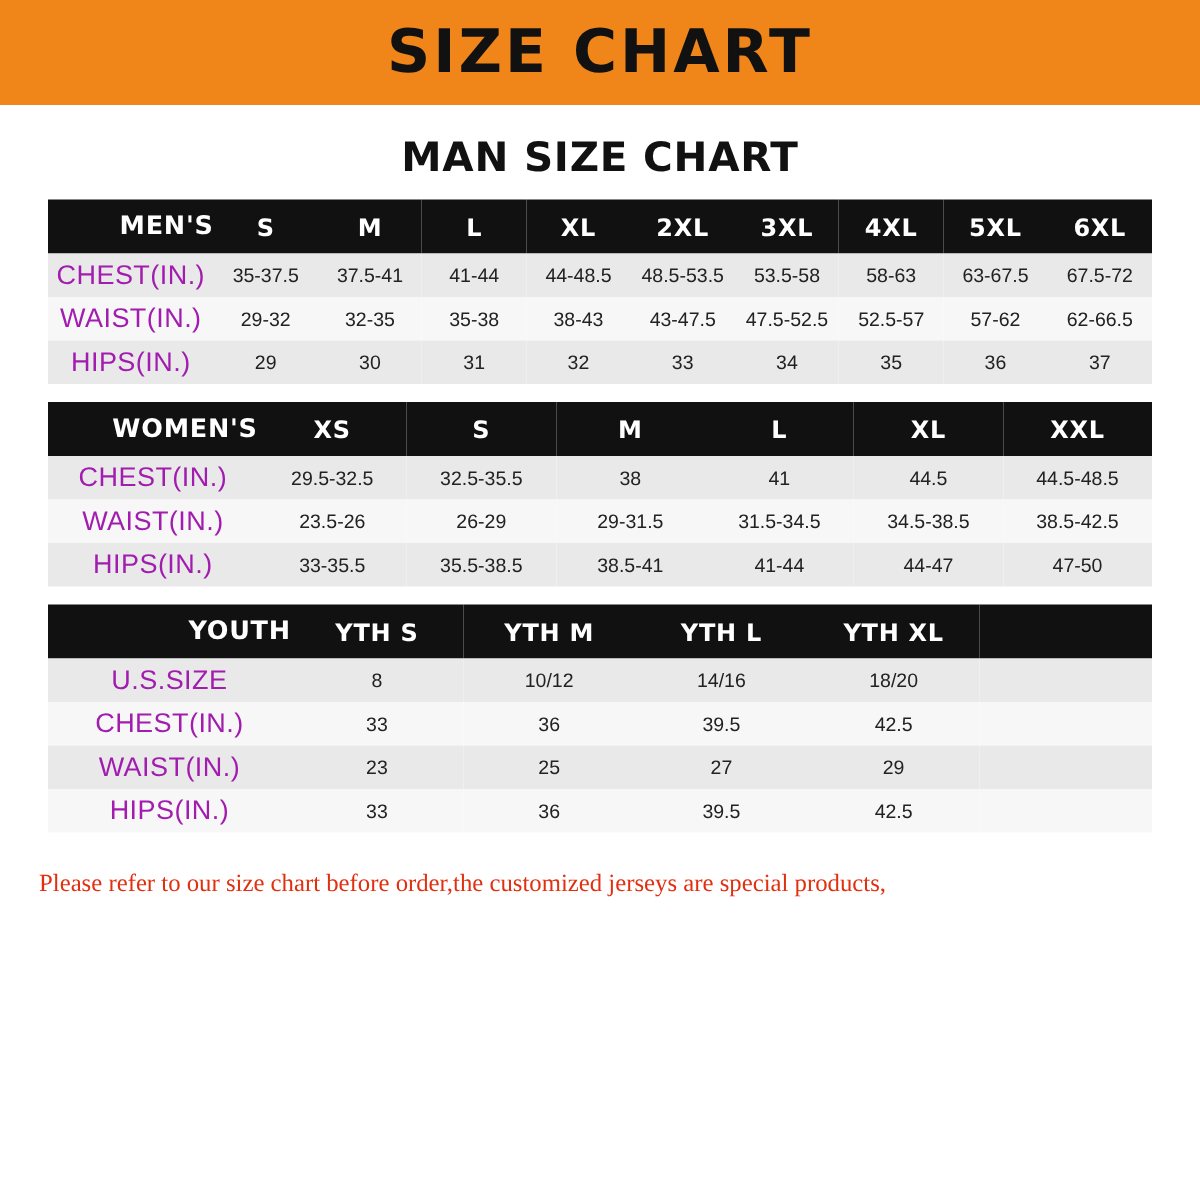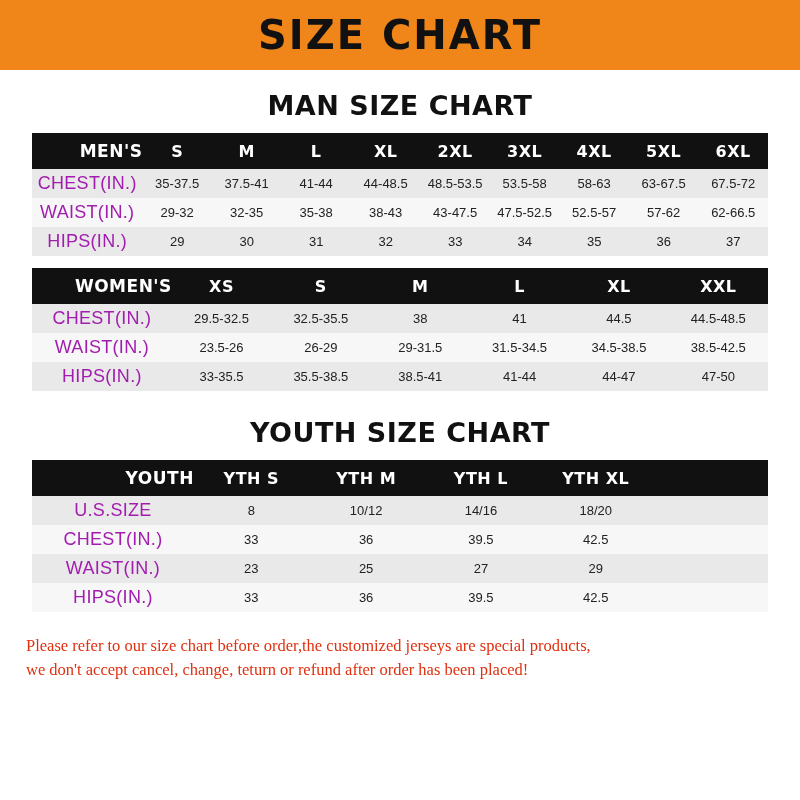--- a/index.html
+++ b/index.html
@@ -238,21 +238,20 @@
           <td>35.5-38.5</td>
           <td>38.5-41</td>
           <td>41-44</td>
           <td>44-47</td>
           <td>47-50</td>
         </tr>
       </tbody>
     </table>
   </div>
 
-  <div class="section-title sec3-title">YOUTH SIZE CHART</div>
   <div class="table-wrap">
     <table class="size-table youth-table">
       <colgroup>
         <col class="c0">
           <col>
           <col>
           <col>
           <col>
           <col>
       </colgroup>
@@ -298,16 +297,15 @@
           <td>39.5</td>
           <td>42.5</td>
           <td></td>
         </tr>
       </tbody>
     </table>
   </div>
 
   <div class="footer-note">
     <span class="line">Please refer to our size chart before order,the customized jerseys are special products,</span>
-    <span class="line">we don't accept cancel, change, teturn or refund after order has been placed!</span>
   </div>
 
 </div>
 
 </body></html>

